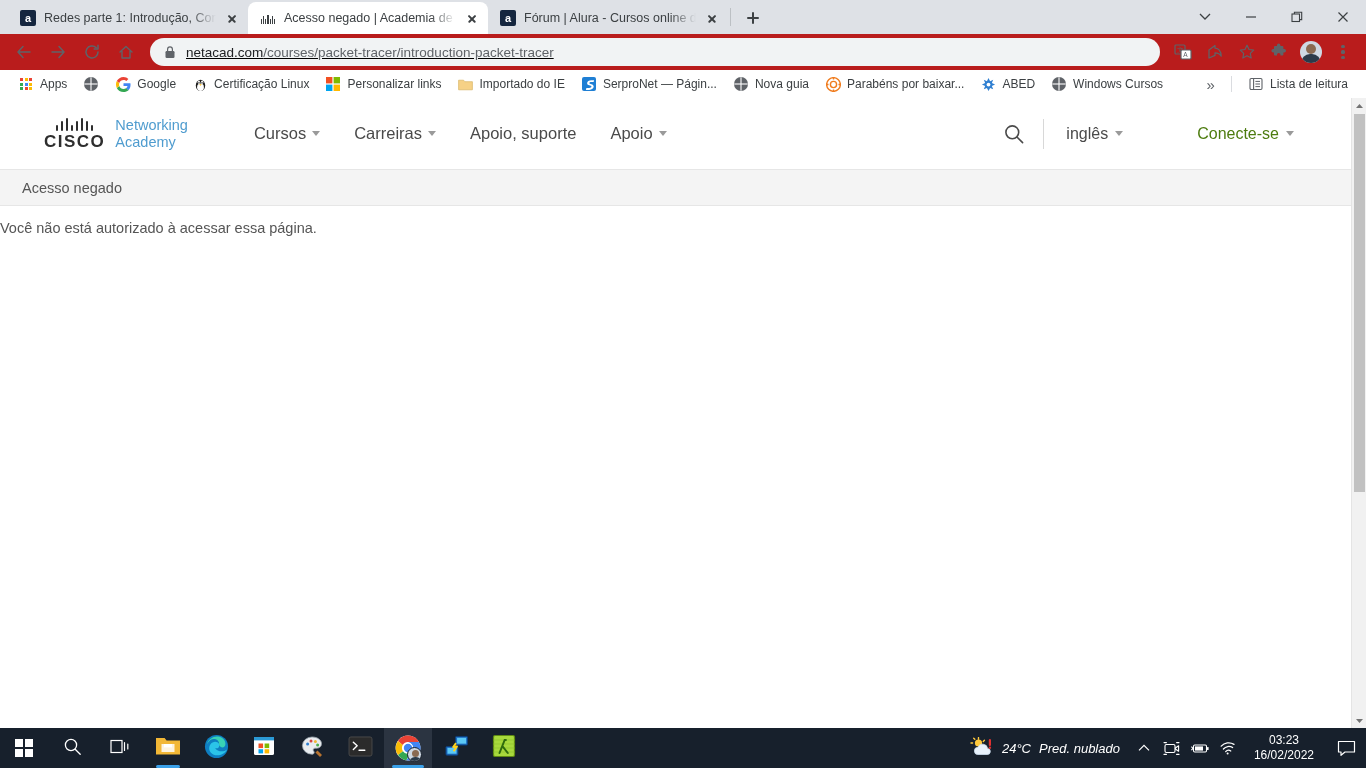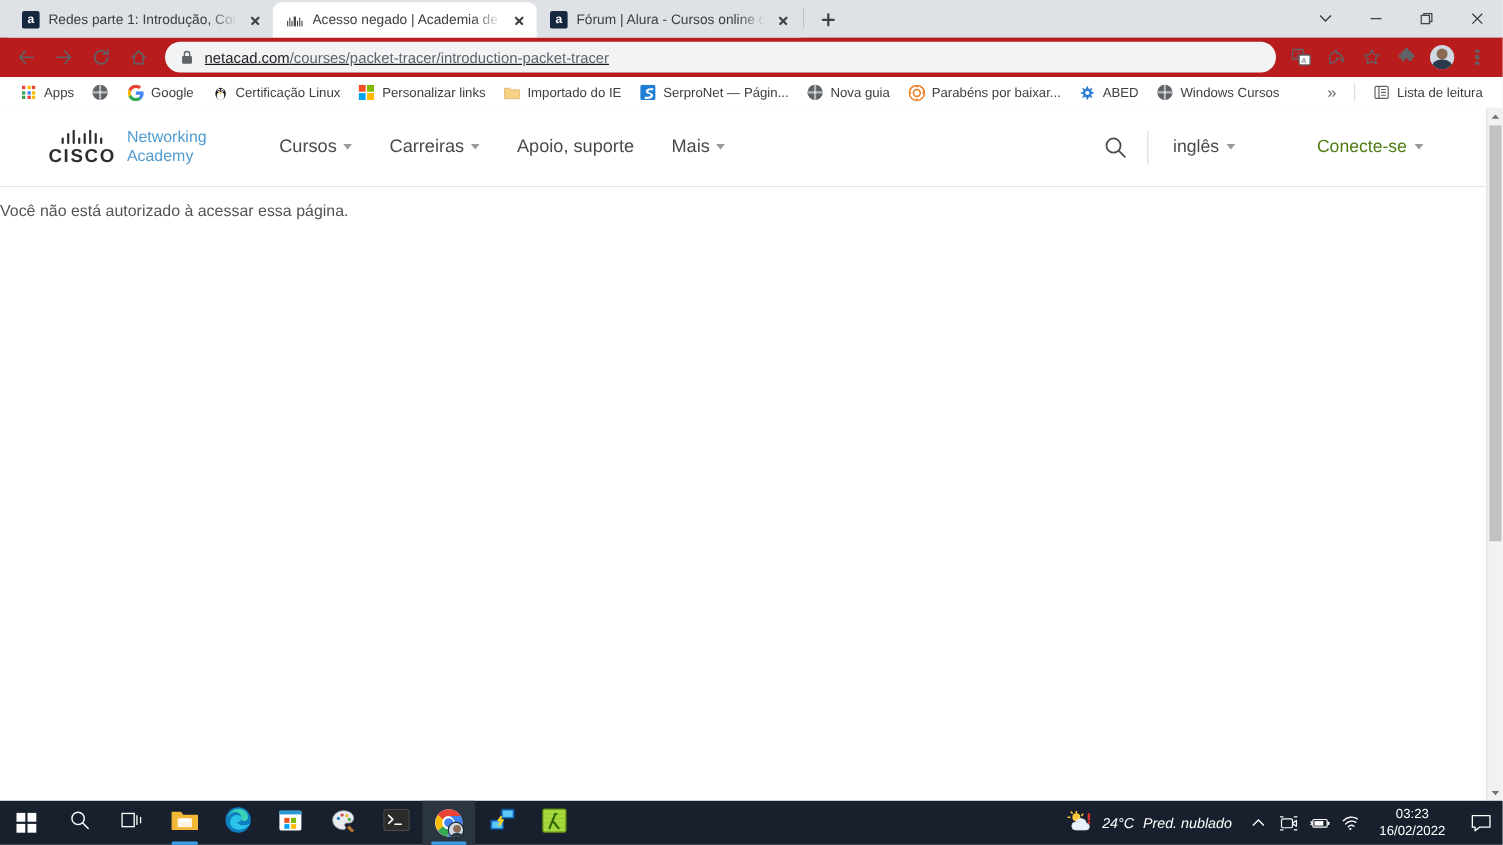--- a/index.html
+++ b/index.html
@@ -427,21 +427,21 @@
         <span class="caret"></span>
       </div>
       <div class="navitem">
         <span>Carreiras</span>
         <span class="caret"></span>
       </div>
       <div class="navitem">
         <span>Apoio, suporte</span>
       </div>
       <div class="navitem">
-        <span>Mais</span>
+        <span>Apoio</span>
         <span class="caret"></span>
       </div>
     </div>
 
     <div class="hdr-right">
       <span style="display:flex;">
         <svg width="22" height="22" viewBox="0 0 22 22">
           <circle cx="9.3" cy="9.3" r="6.4" stroke="#4a4a4a" stroke-width="1.6" fill="none"></circle>
           <path d="M14.2 14.2l5.4 5.4" stroke="#4a4a4a" stroke-width="1.6" stroke-linecap="round"></path>
         </svg>
@@ -451,20 +451,23 @@
         <span>inglês</span>
         <span class="caret"></span>
       </div>
       <div class="signin">
         <span>Conecte-se</span>
         <span class="caret"></span>
       </div>
     </div>
   </div>
 
+  <div class="crumbbar">
+    <span class="t">Acesso negado</span>
+  </div>
 
   <div class="bodytext">Você não está autorizado à acessar essa página.</div>
 
 </div>
 
 <div class="vscroll">
   <div class="arrow">
     <svg width="9" height="6" viewBox="0 0 9 6">
         <path d="M4.5 1L8 5H1z" fill="#737373"></path>
       </svg>

